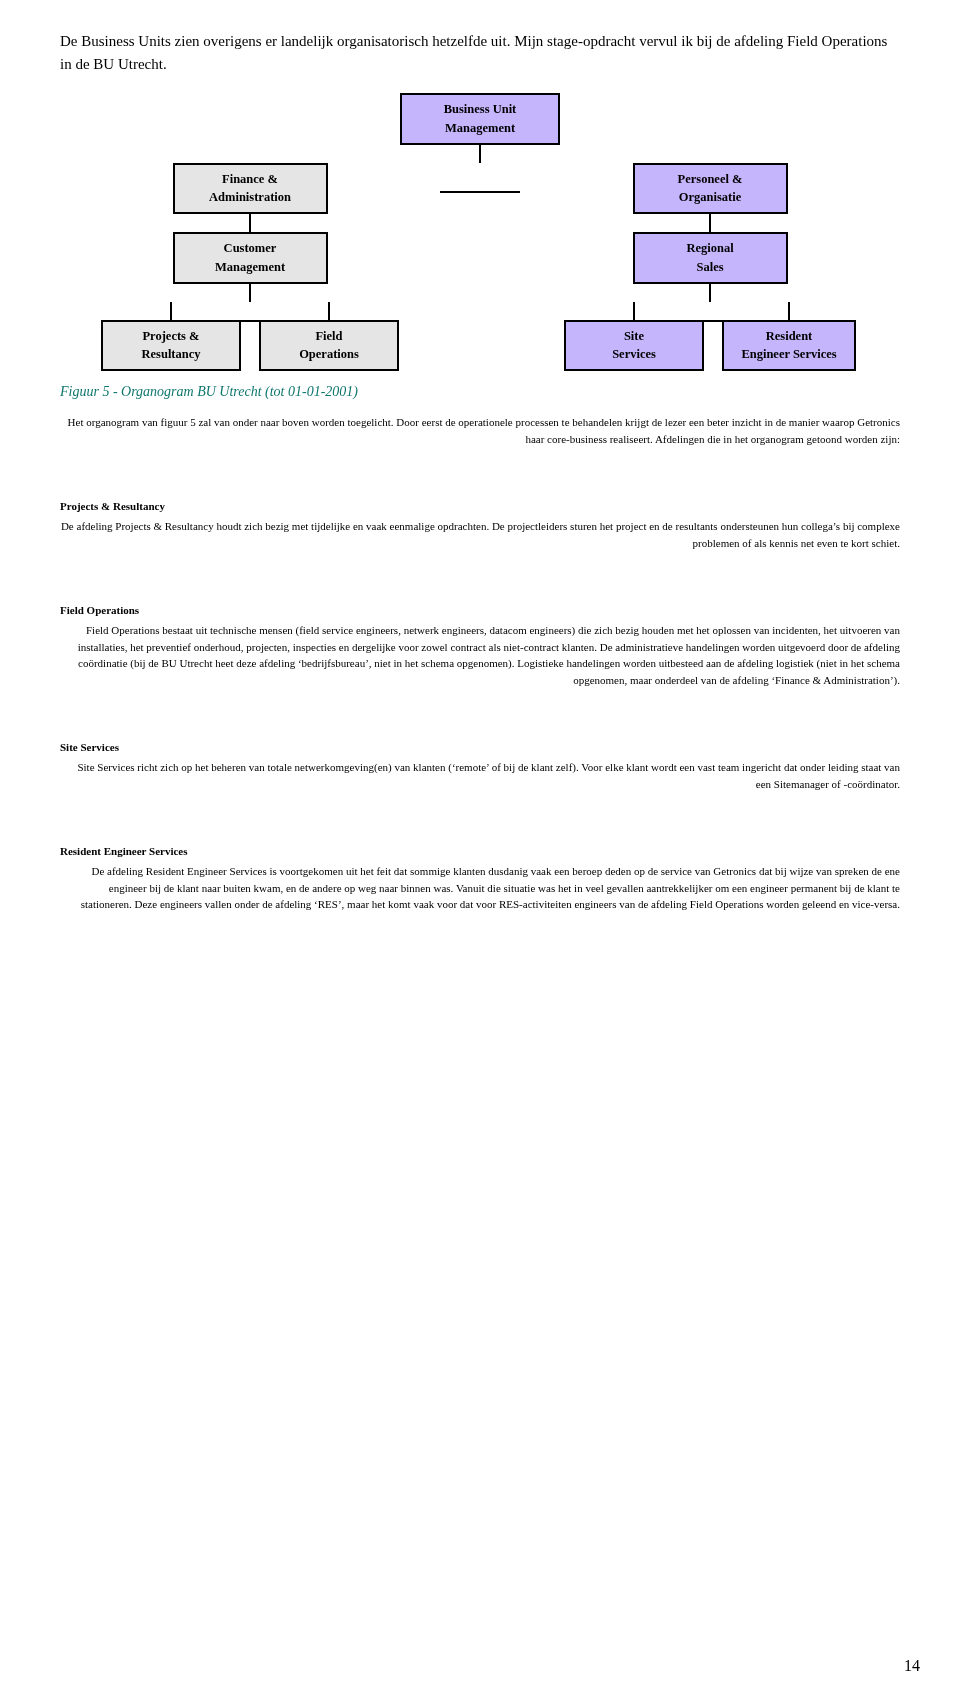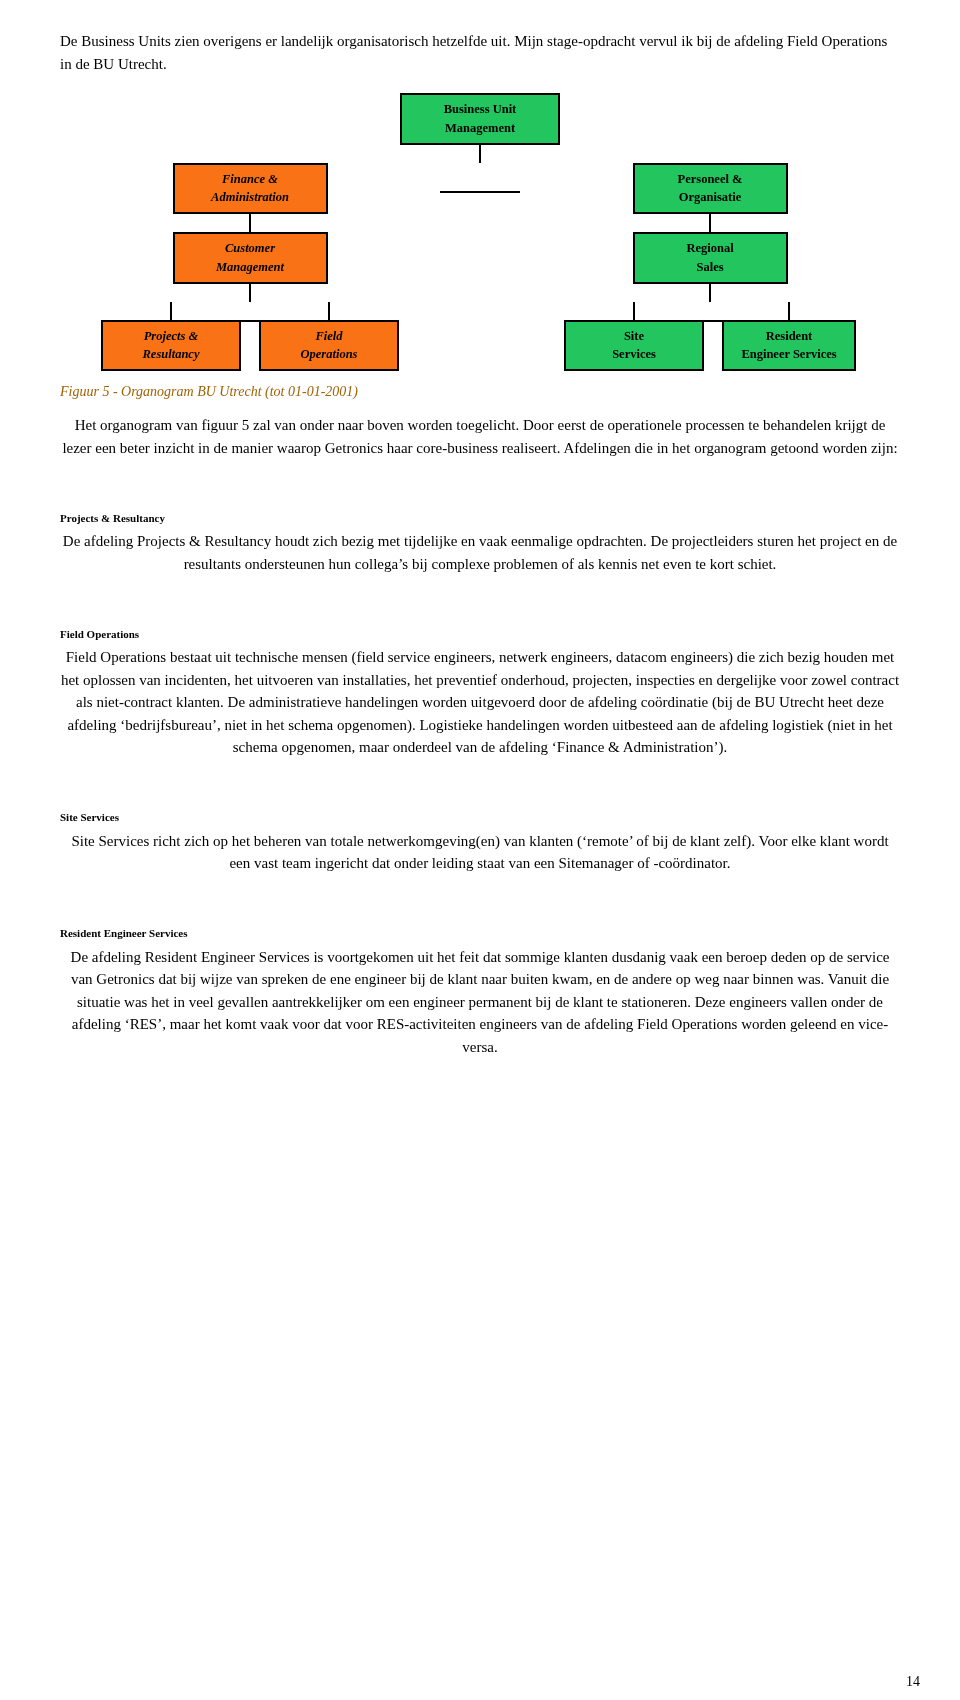--- a/index.html
+++ b/index.html
@@ -29,25 +29,24 @@
     .oc-box {
       border: 2px solid #000;
       padding: 5px 12px;
       text-align: center;
       font-weight: bold;
       font-size: 12.5px;
       background: #fff;
       min-width: 110px;
     }
     .oc-box.blue-bg {
-      background: #22c55e;
+      background: #c4b5fd;
     }
     .oc-box.orange-bg {
-      background: #f97316;
-      font-style: italic;
+      background: #e5e5e5;
     }
 
     .oc-vline {
       width: 2px;
       background: #000;
       height: 18px;
       margin: 0 auto;
     }
 
     .oc-col {
@@ -57,39 +56,39 @@
     }
 
     .section-heading {
       font-weight: bold;
       font-size: 11px;
       margin-top: 22px;
       margin-bottom: 4px;
     }
 
     .body-text {
-      font-size: 15px;
+      font-size: 11px;
       margin-bottom: 6px;
-      text-align: center;
+      text-align: right;
     }
 
     .figure-caption {
       font-style: italic;
       font-size: 14px;
       text-align: left;
       margin: 10px 0 12px 0;
-      color: #a16207;
+      color: #0f766e;
     }
 
     
     .page-num {
       position: fixed;
-      bottom: 8px;
+      bottom: 22px;
       right: 40px;
-      font-size: 14px;
+      font-size: 16px;
     }
   </style>
 </head>
 <body>
 
 
 
 
 <p class="intro-text">De Business Units zien overigens er landelijk organisatorisch hetzelfde uit. Mijn stage-opdracht vervul ik bij de afdeling Field Operations in de BU Utrecht.</p>
 

